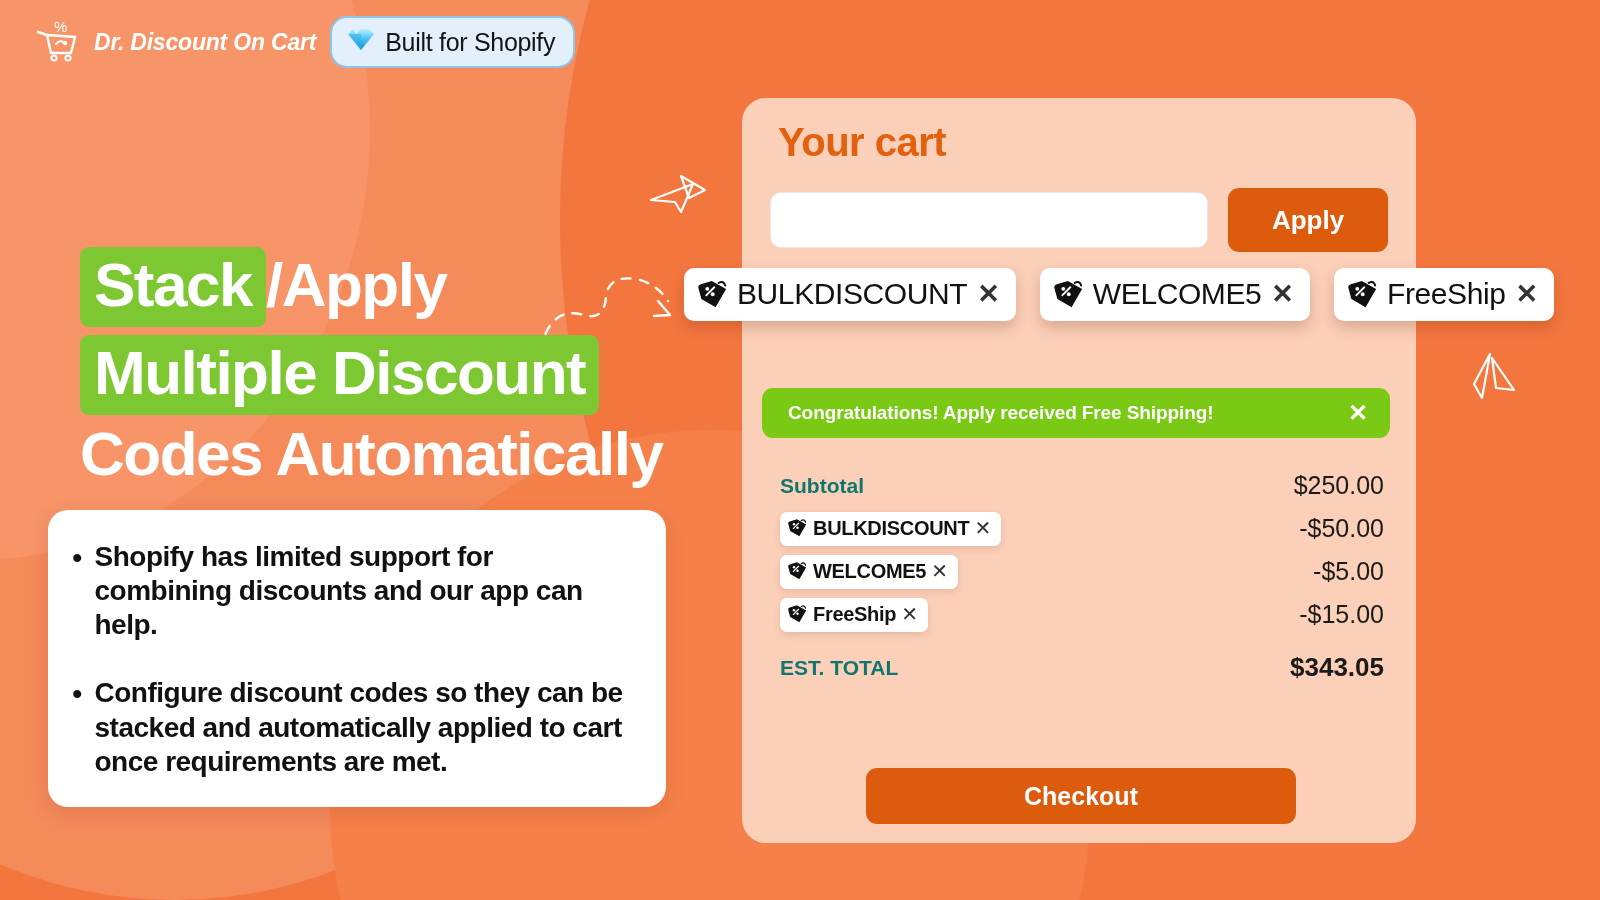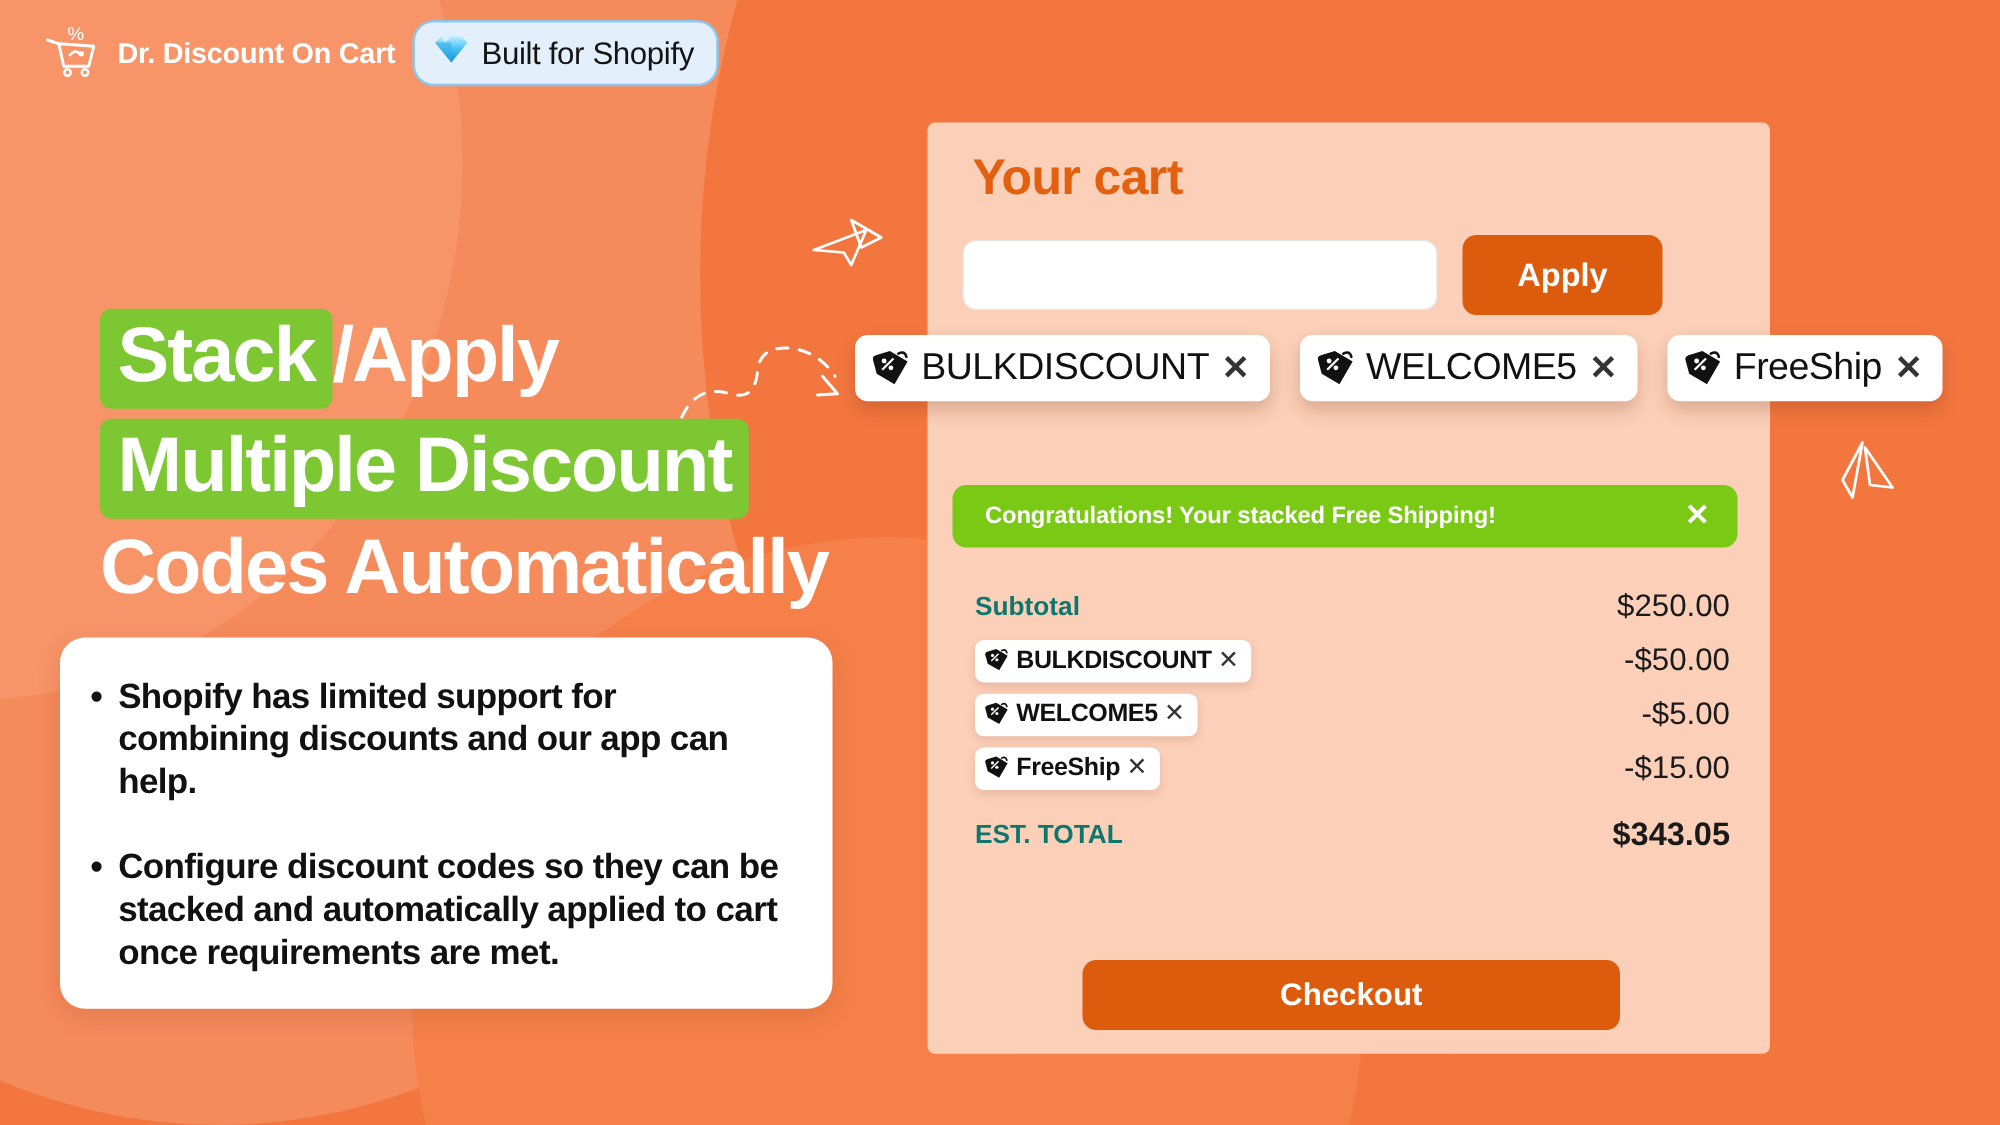--- a/index.html
+++ b/index.html
@@ -69,20 +69,21 @@
     align-items: center;
     gap: 14px;
     z-index: 6;
   }
   #brand-name {
     color: #FFFFFF;
     font-size: 23px;
     font-weight: bold;
     letter-spacing: -0.2px;
     white-space: nowrap;
+    font-style: italic;
   }
   #bfs-badge {
     display: flex;
     align-items: flex-end;
     gap: 9px;
     background: #E3F0FB;
     border: 2px solid #8EC5EC;
     border-radius: 17px;
     padding: 8px 18px 9px 14px;
   }
@@ -159,37 +160,37 @@
   }
 
   
   #cart-panel {
     position: absolute;
     left: 742px;
     top: 98px;
     width: 674px;
     height: 745px;
     background: #FBCFB8;
-    border-radius: 6px;
+    border-radius: 24px;
     z-index: 4;
   }
   #cart-title {
     position: absolute;
     left: 36px;
     top: 22px;
     font-size: 40px;
     font-weight: bold;
     color: #E2600E;
     letter-spacing: -0.5px;
   }
   #apply-row {
     position: absolute;
     left: 28px;
     top: 90px;
-    width: 560px;
+    width: 618px;
     display: flex;
     align-items: center;
     gap: 20px;
   }
   #code-input {
     flex: 1 1 auto;
     height: 56px;
     background: #FFFFFF;
     border: 1px solid #E7E7E7;
     border-radius: 11px;
@@ -418,21 +419,21 @@
 <div id="cart-panel">
 
   <div id="cart-title">Your cart</div>
 
   <div id="apply-row">
     <input id="code-input" type="text" placeholder="" style="">
     <button id="apply-button">Apply</button>
   </div>
 
   <div id="congrats-banner">
-    <span id="congrats-text">Congratulations! Your stacked Free Shipping!</span>
+    <span id="congrats-text">Congratulations! Apply received Free Shipping!</span>
     <span id="congrats-close">✕</span>
   </div>
 
   <div id="summary">
 
     <div class="sum-row">
       <span class="sum-label">Subtotal</span>
       <span class="sum-value">$250.00</span>
     </div>
 

